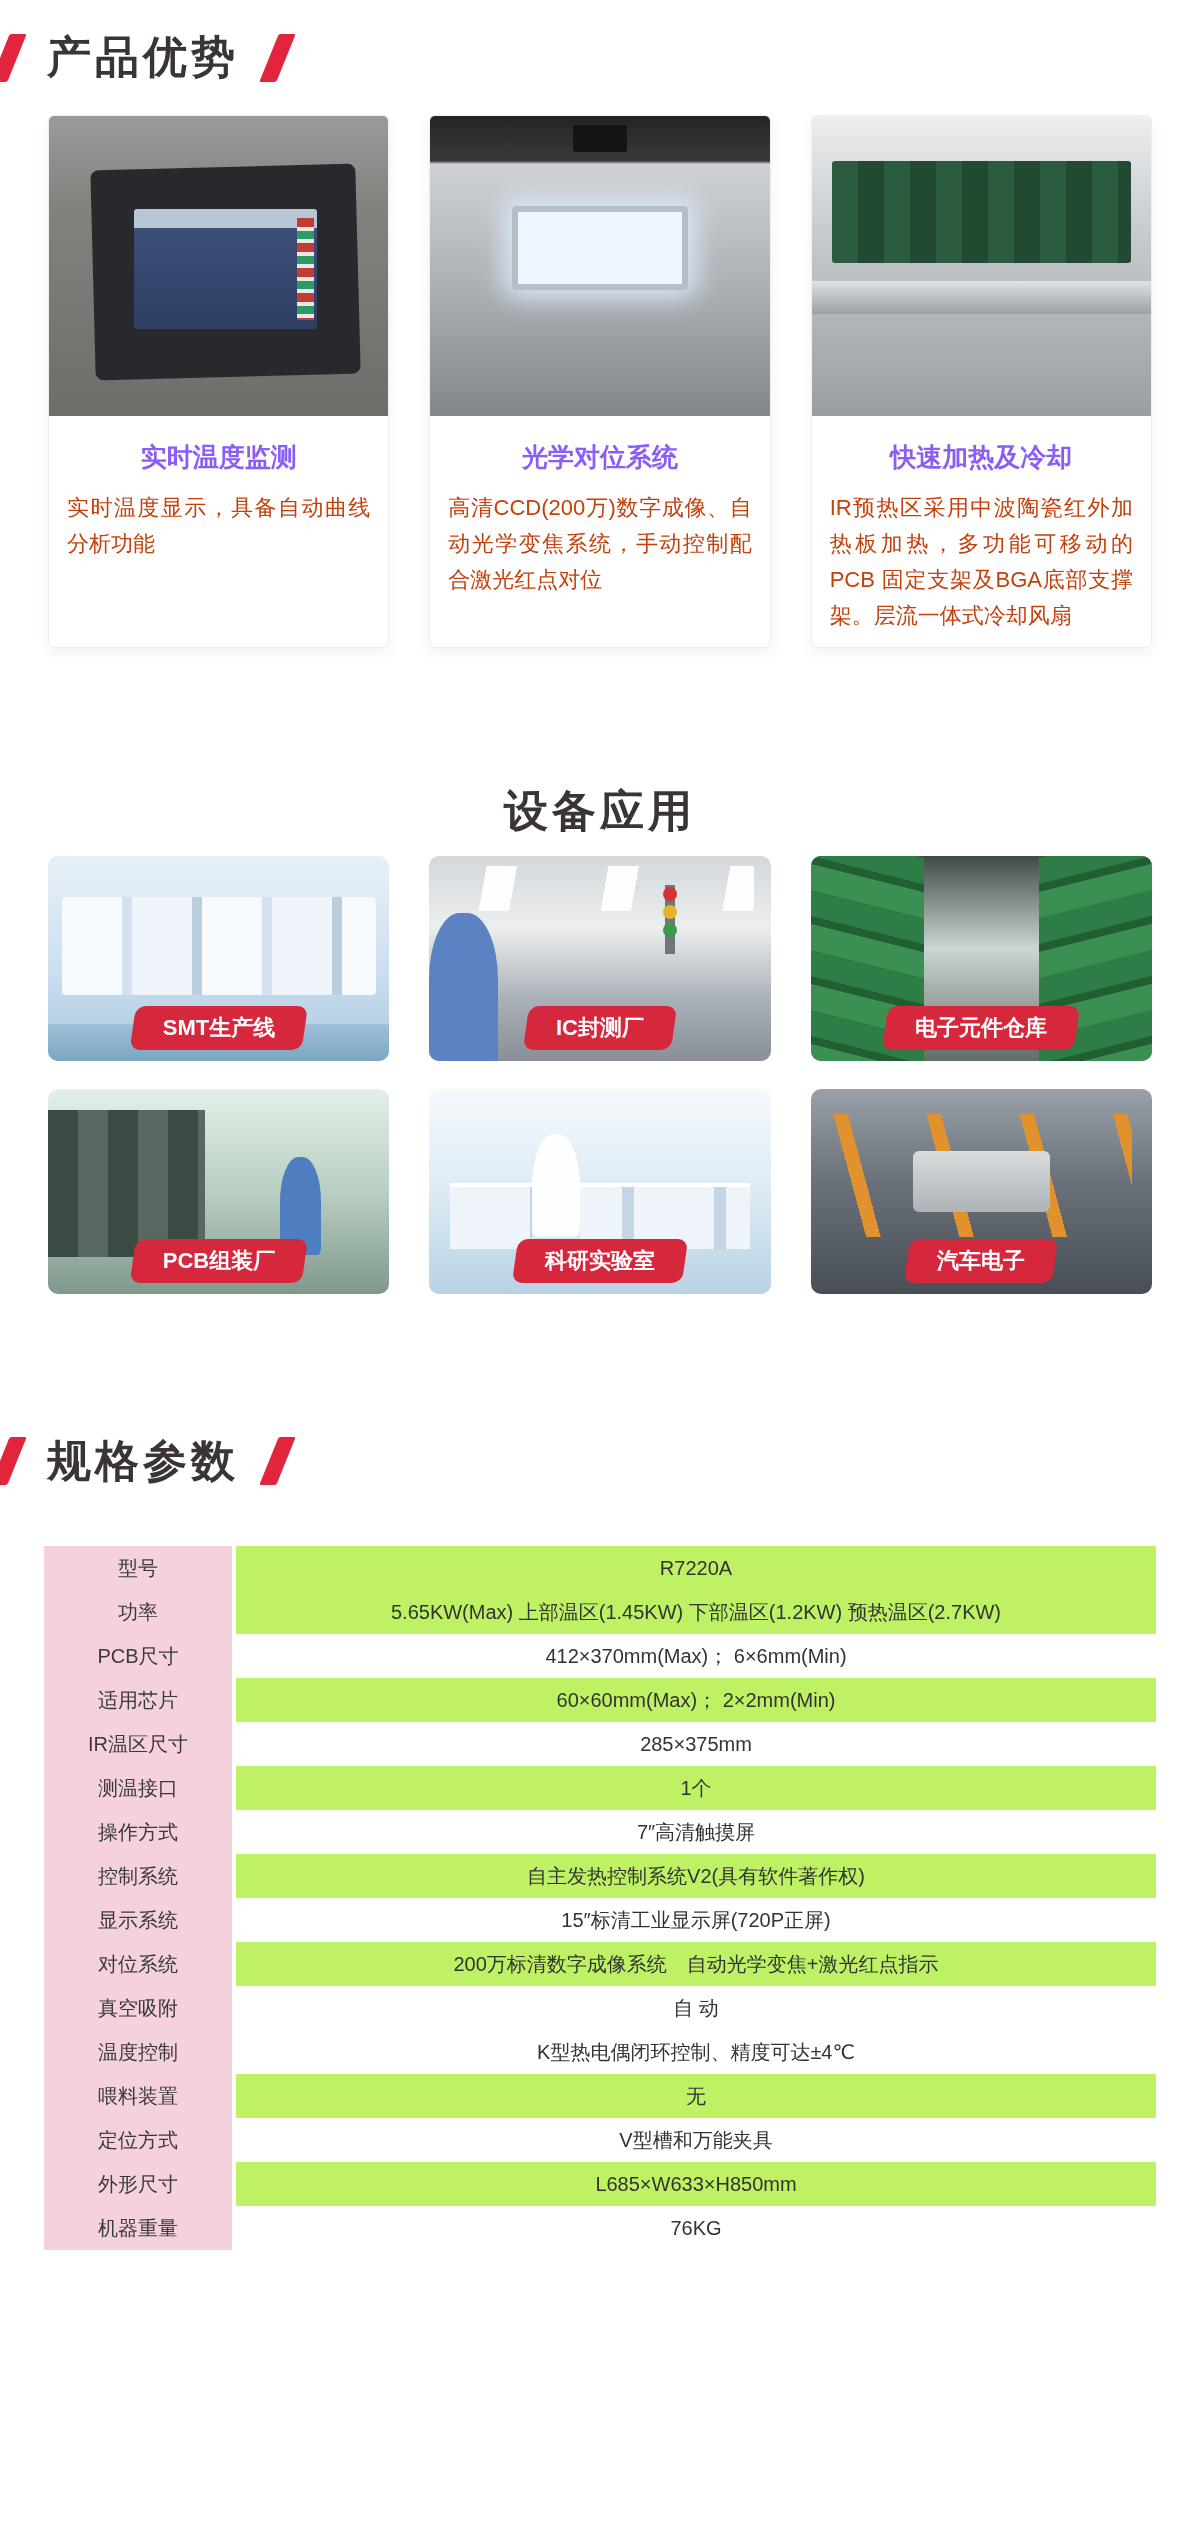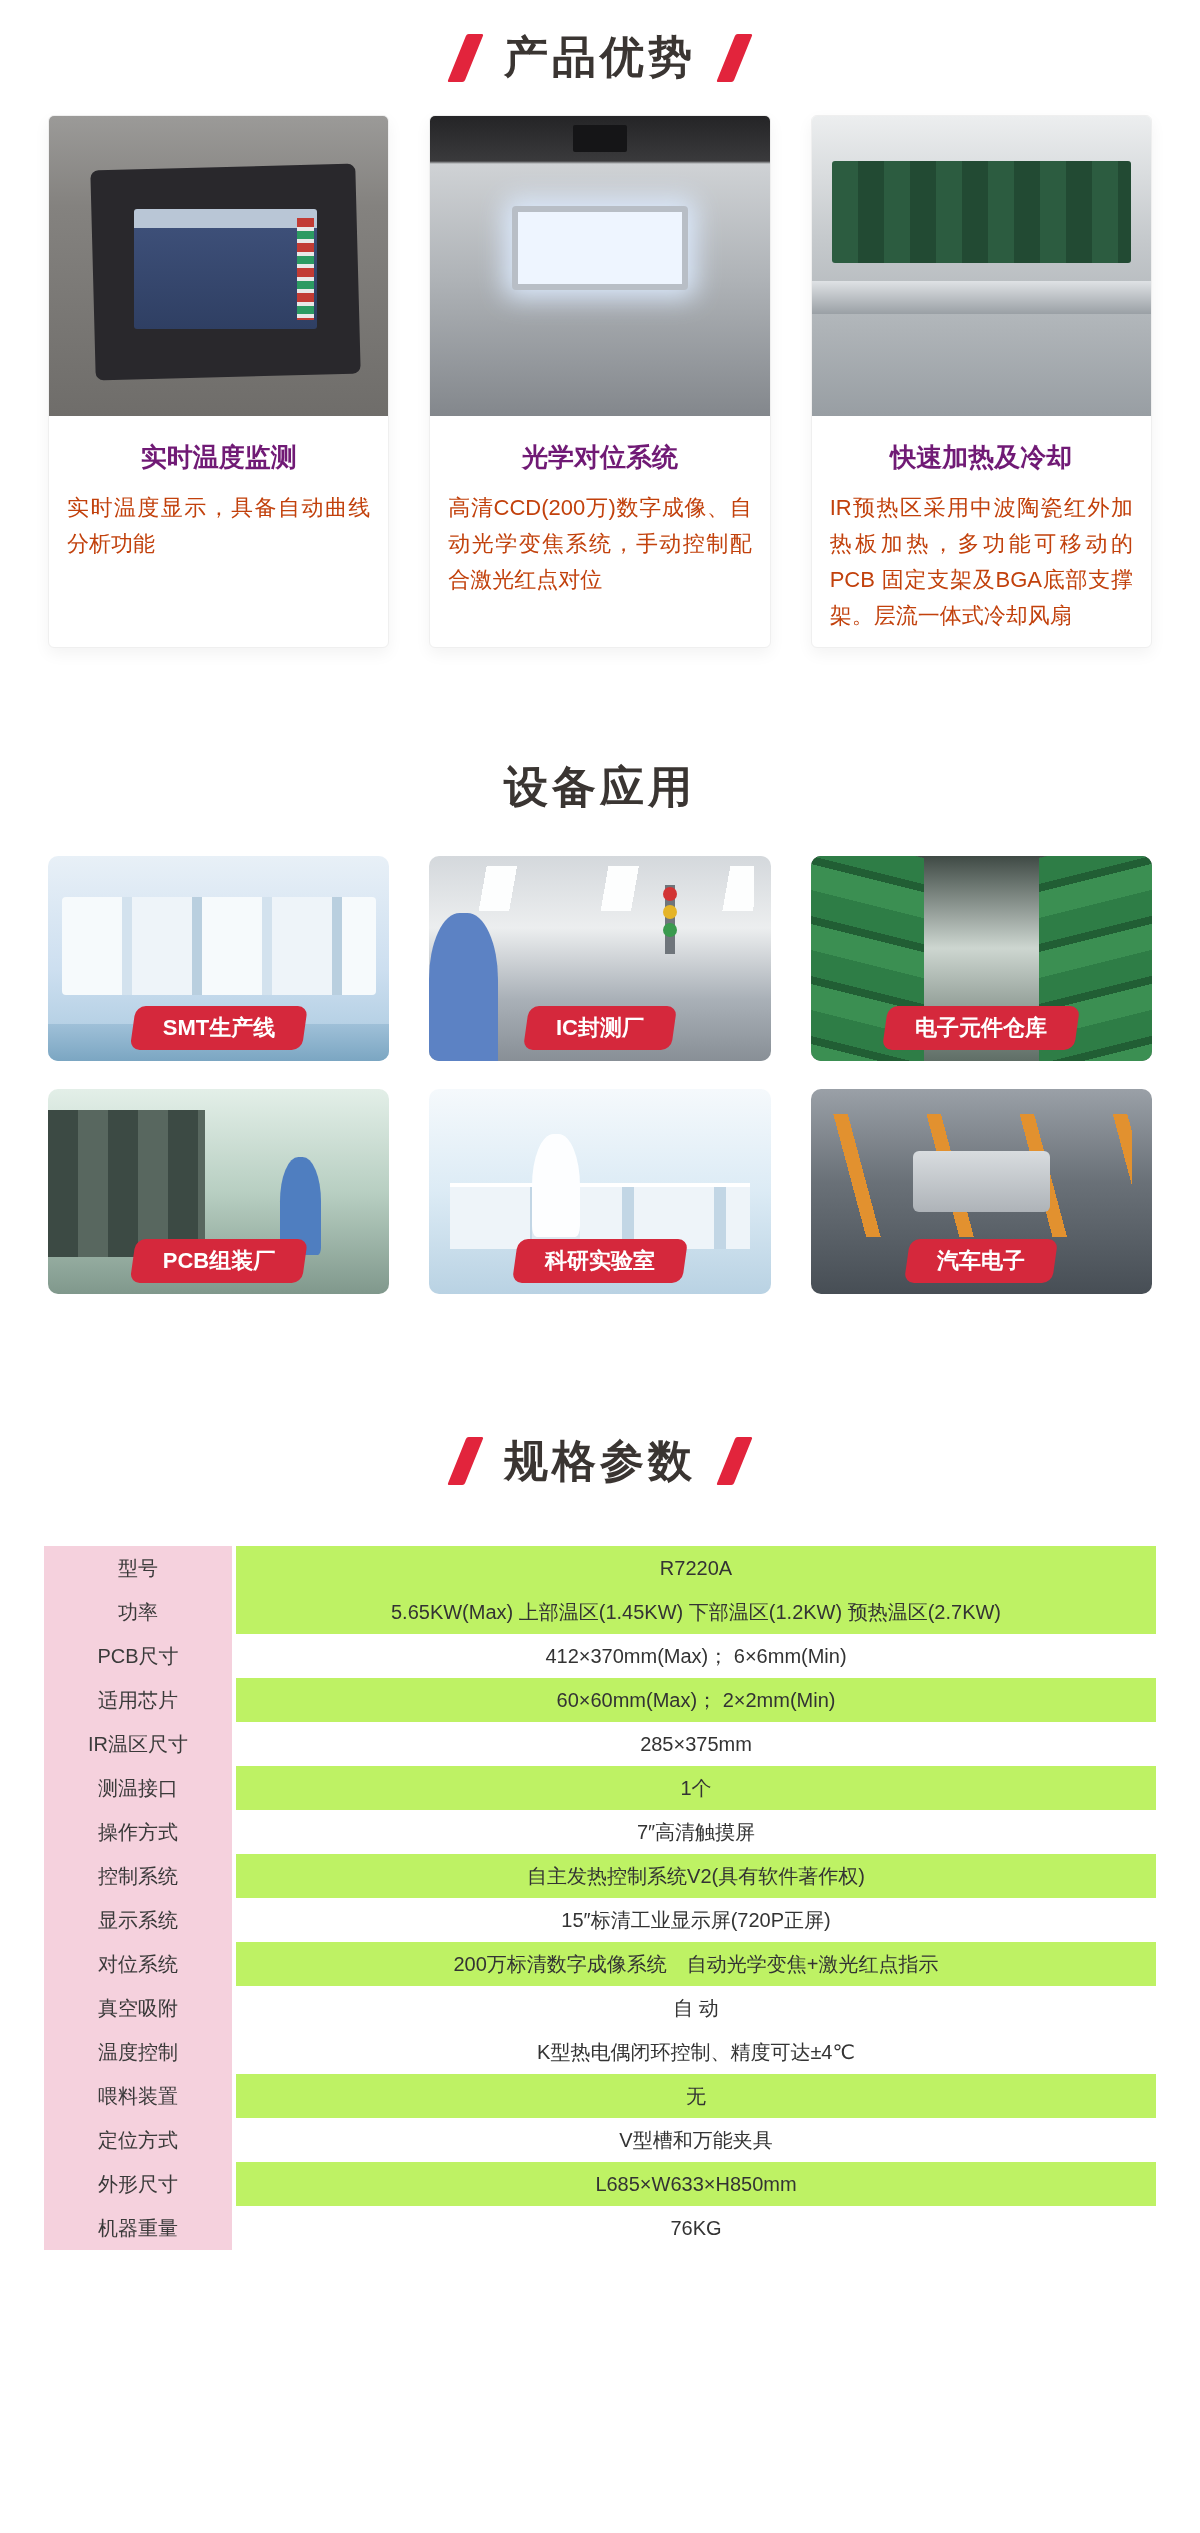--- a/index.html
+++ b/index.html
@@ -1,34 +1,34 @@
 <!DOCTYPE html>
 <html lang="zh"><head>
 <meta charset="utf-8">
 <style>
   * { box-sizing: border-box; margin: 0; padding: 0; }
   html,body { background:#fff; }
   body { font-family: "Liberation Sans", "DejaVu Sans", sans-serif; color:#333; }
   .page { position:relative; width:1200px; height:2533px; margin:0 auto; background:#fff; overflow:hidden; }
 
   
-  .sec-title { display:flex; align-items:center; justify-content:center; gap:30px; height:70px; }
+  .sec-title { display:flex; align-items:center; gap:30px; height:70px; }
   .sec-title .slash { width:17px; height:48px; background:#e2243c; transform:skewX(-22deg); border-radius:2px; }
   .sec-title h2 { font-size:44px; font-weight:800; letter-spacing:4px; color:#3a3532; }
   .t1 { padding-top:45px; }
   .t2 { margin-top:104px;flex-direction:column; }
   .t3 { margin-top:132px; }
 
   
   .cards { margin:45px 48px 0; display:flex; gap:40px; }
   .card { flex:1; height:533px; border:1px solid #efefef; border-radius:6px; overflow:hidden;
           box-shadow:0 6px 16px rgba(0,0,0,.05); background:#fff; }
   .card .photo { height:300px; }
   .card .cbody { padding:24px 18px 0; }
-  .card h3 { font-size:26px; font-weight:700; text-align:center; color:#701a75; margin-bottom:15px; }
+  .card h3 { font-size:26px; font-weight:700; text-align:center; color:#8b5cf6; margin-bottom:15px; }
   .card p { font-size:22px; line-height:36px; color:#c2410c; text-align:justify; }
 
   
   .ph { position:relative; overflow:hidden; }
   .ph::before, .ph::after { content:""; position:absolute; }
 
   .adv1 { background:linear-gradient(180deg,#9b9a98 0%,#84827f 30%,#6f6d6a 100%); }
   .adv1::before { left:13%; right:9%; top:17%; bottom:13%; background:#29282c; border-radius:8px; transform:rotate(-1.5deg); }
   .adv1::after { left:25%; right:21%; top:31%; bottom:29%;
       background:linear-gradient(180deg,#b9c6d6 0%,#b9c6d6 16%,#3d4f78 16%,#2f3f63 100%); border-radius:3px; }

